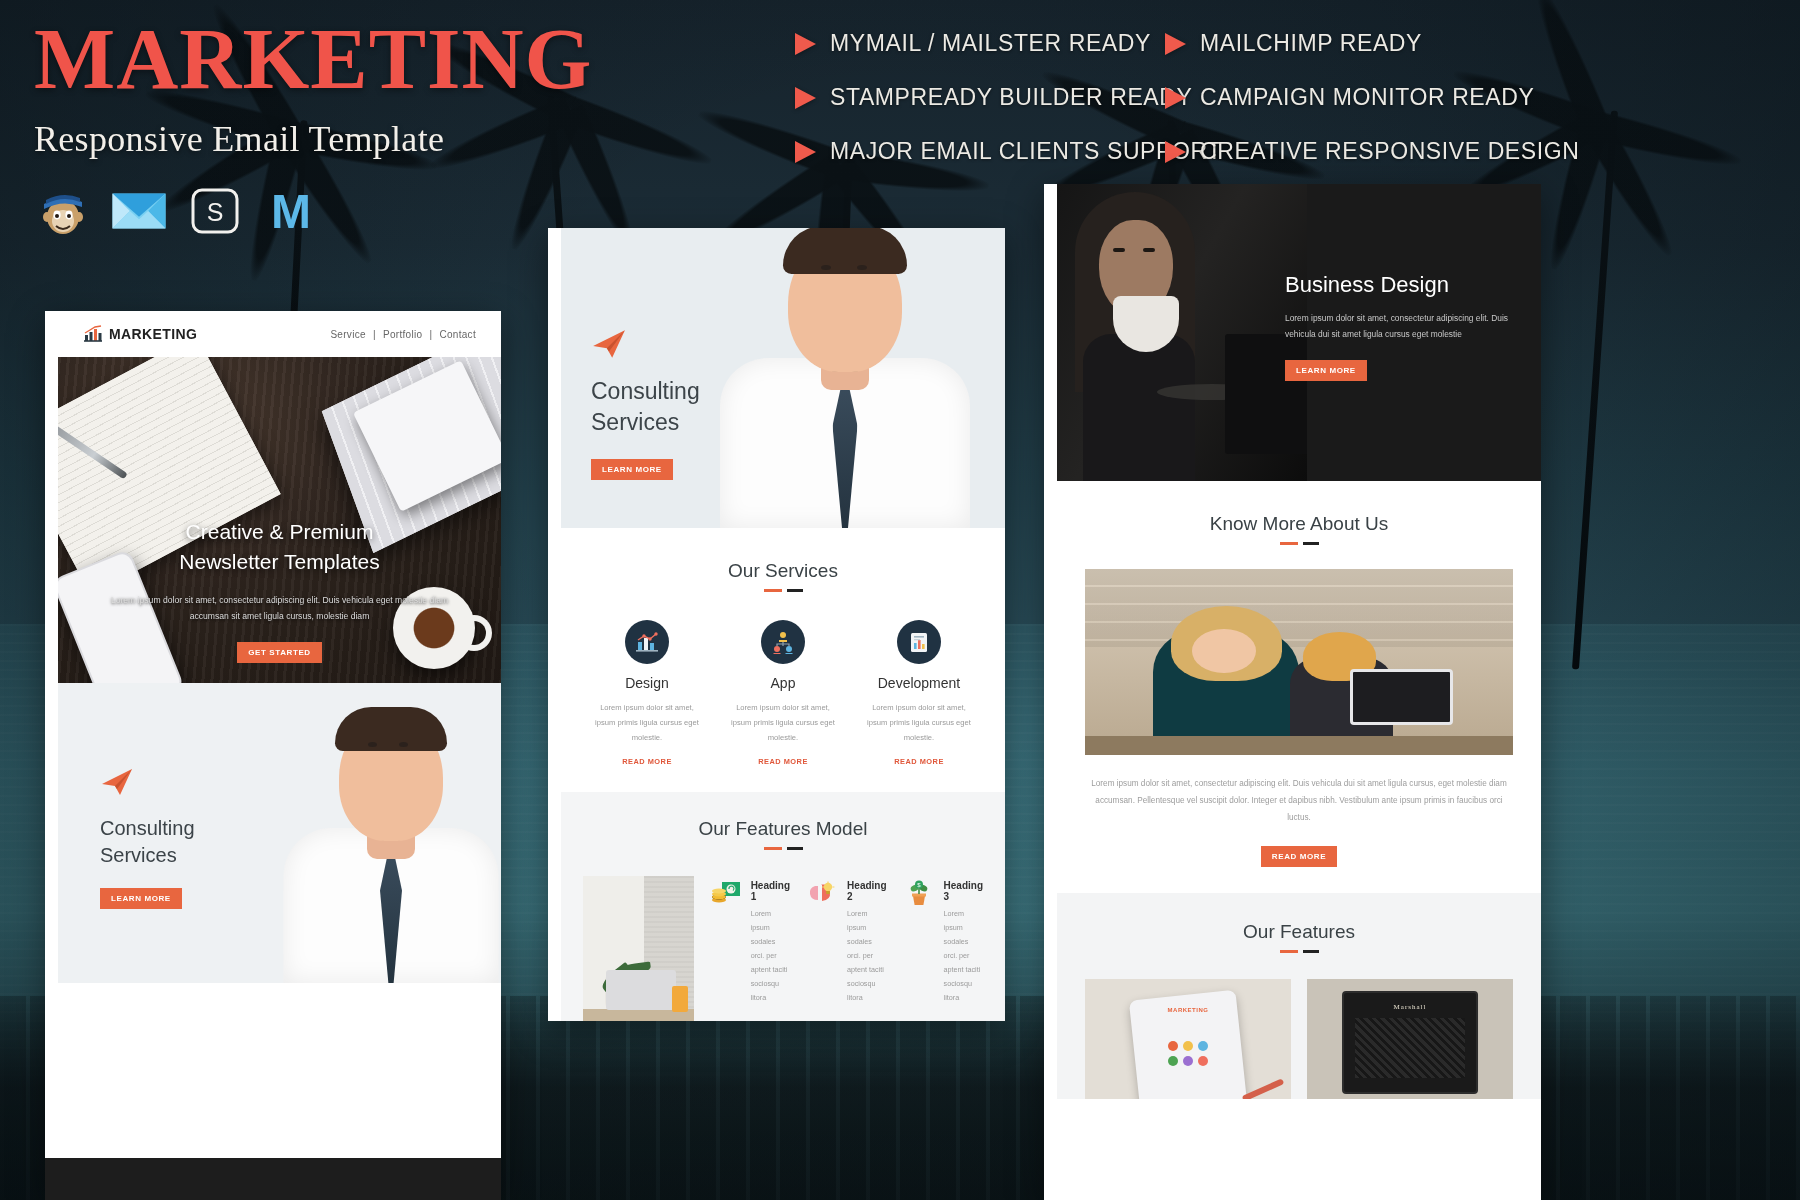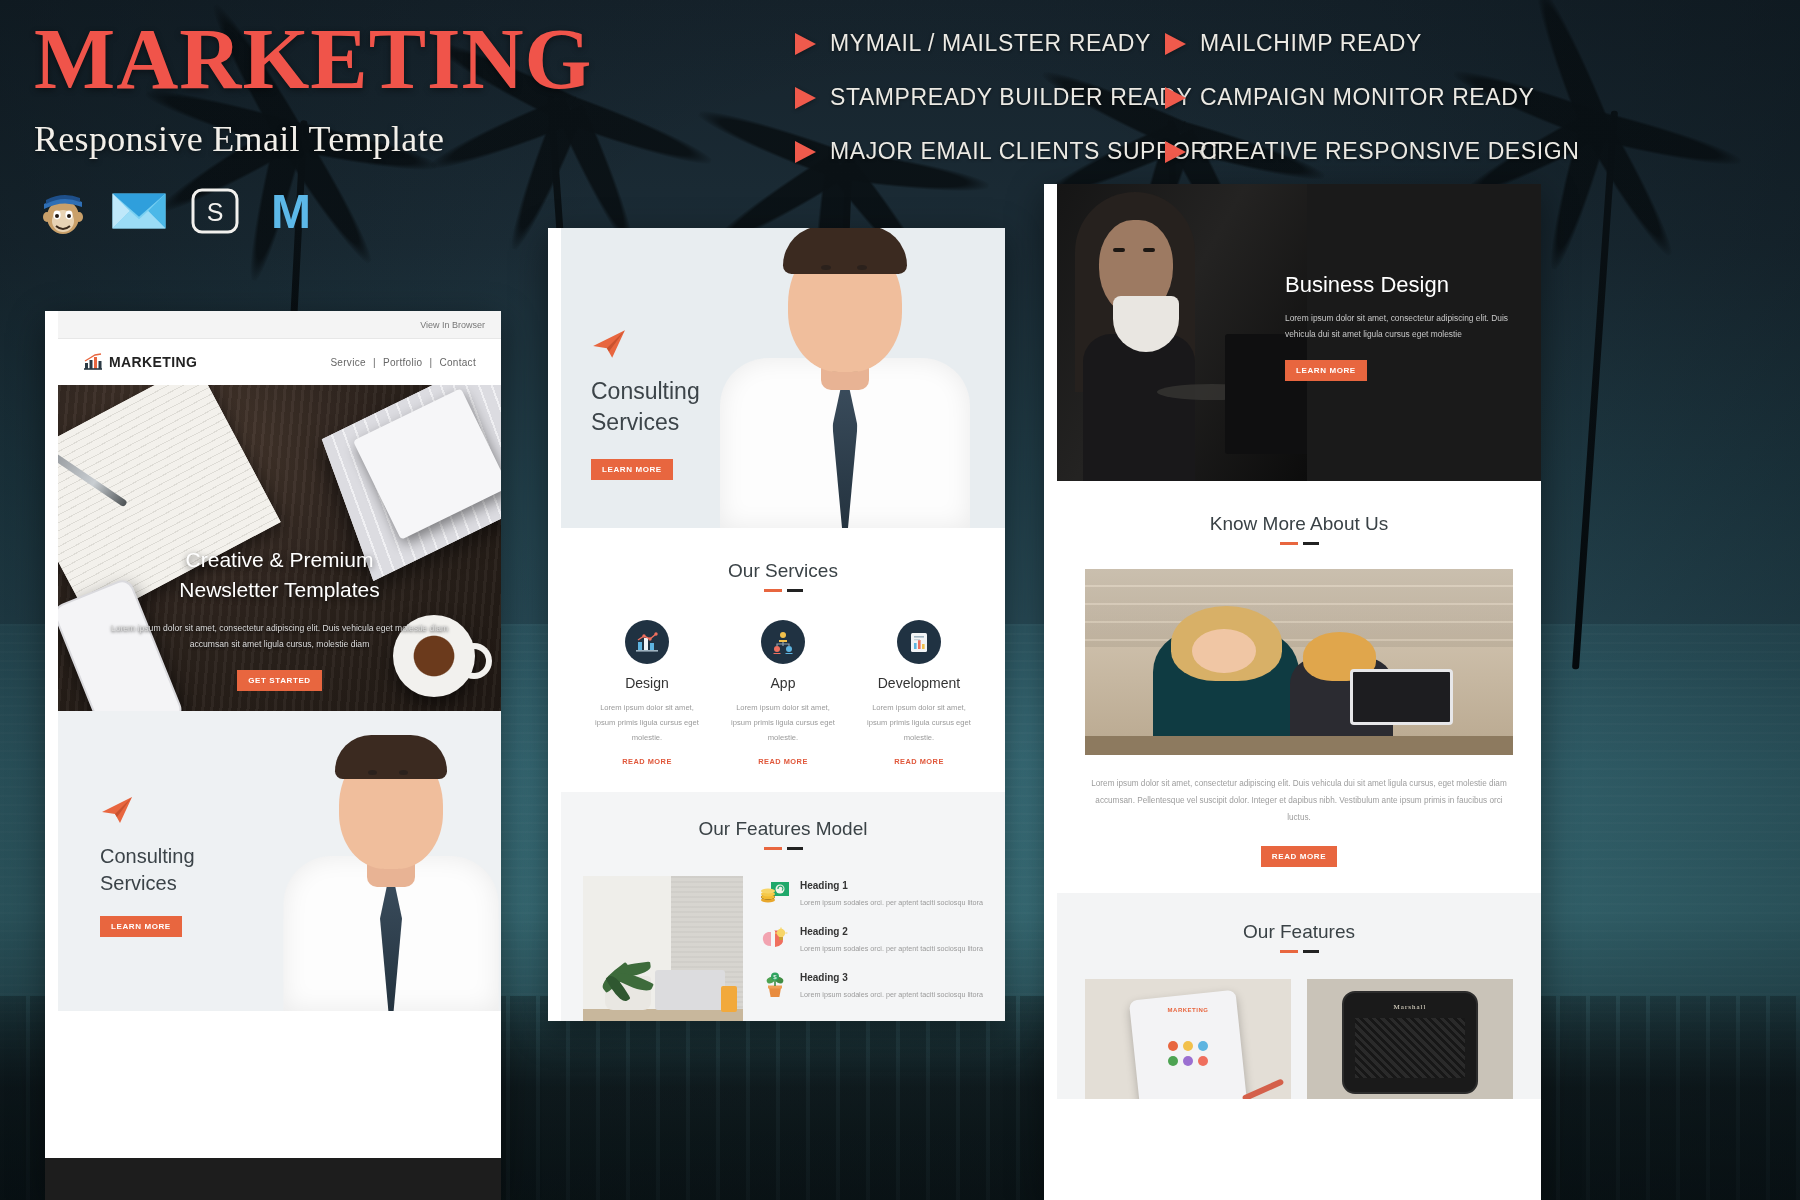--- a/index.html
+++ b/index.html
@@ -225,21 +225,21 @@
     width:44px;height:44px;border-radius:50%;background:#203242;margin:0 auto;
     display:flex;align-items:center;justify-content:center;
   }
   .svc-name{ font-size:14px; color:#333; margin-top:11px; }
   .svc-desc{ font-size:7.6px; color:#9a9a9a; line-height:2; margin-top:9px; padding:0 8px; }
   .svc-more{ font-size:7.4px; color:#e0573a; font-weight:700; letter-spacing:.5px; margin-top:11px; }
 
   .pm-bm{ background:#f4f5f6; padding:26px 22px 0; }
   .bm-body{ display:flex; gap:16px; margin-top:26px; }
   .bm-photo{ width:160px; height:180px; overflow:hidden; position:relative; background:#dfe2e0; }
-  .bm-list{ flex:1; display:flex; flex-direction:column; gap:16px; padding-top:4px; }
+  .bm-list{ flex:1; display:flex; flex-direction:row; gap:16px; padding-top:4px; }
   .bm-item{ display:flex; gap:9px; }
   .bm-ico{ width:32px; flex:0 0 32px; display:flex; align-items:flex-start; justify-content:center; }
   .bm-h{ font-size:10px; color:#333; font-weight:700; }
   .bm-p{ font-size:7.2px; color:#9b9b9b; line-height:1.95; margin-top:5px; }
 
   
   .plant-scene{ position:absolute; inset:0; background:linear-gradient(180deg,#f2f1ee 0 55%, #cfcfcb 100%); }
   .ps-wall{ position:absolute; left:0; top:0; width:55%; height:74%; background:#efeeea; }
   .ps-wall2{ position:absolute; right:0; top:0; width:45%; height:74%; background:#d7d5d0;
     background-image: repeating-linear-gradient(180deg, rgba(0,0,0,.03) 0 2px, rgba(255,255,255,0) 2px 5px); }
@@ -280,21 +280,21 @@
   .off-tablet{ position:absolute; right:14%; bottom:16%; width:24%; height:30%; background:#1d1d20; border:3px solid #e7e7e9; border-radius:4px; }
   .off-table{ position:absolute; left:0; right:0; bottom:0; height:10%; background:#8d7a5f; }
 
   
   .fc-phone{ position:absolute; left:50%; top:14%; transform:translateX(-50%) rotate(-6deg);
     width:52%; height:94%; background:#f3f3f5; border-radius:8px; box-shadow:0 4px 10px rgba(0,0,0,.25); }
   .fc-dots{ position:absolute; left:50%; top:52%; transform:translateX(-50%);
     display:grid; grid-template-columns:repeat(3,10px); gap:5px; }
   .fc-dots i{ display:block; width:10px;height:10px;border-radius:50%; }
   .fc-amp{ position:absolute; left:50%; top:10%; transform:translateX(-50%);
-    width:66%; height:86%; background:#1a1a1a; border-radius:13px; border:2px solid #2c2c2c; }
+    width:66%; height:86%; background:#1a1a1a; border-radius:4px; border:2px solid #2c2c2c; }
   .fc-amp-grill{ position:absolute; left:8%; top:26%; width:84%; height:60%;
     background: repeating-linear-gradient(45deg,#2a2a2a 0 3px,#171717 3px 6px); }
   .fc-amp-logo{ position:absolute; left:50%; top:10%; transform:translateX(-50%);
     font-size:7px; color:#e8e2d0; font-family:"Liberation Serif",serif; letter-spacing:1px; }
 </style>
 </head>
 <body>
 
 <div id="bg">
   <div class="bg-sky"></div>
@@ -414,23 +414,20 @@
     <span class="arrow"></span>
     <span class="txt">MAJOR EMAIL CLIENTS SUPPORT</span>
   </div>
   <div class="feat">
     <span class="arrow"></span>
     <span class="txt">CREATIVE RESPONSIVE DESIGN</span>
   </div>
 </div>
 
 <div class="panel" id="panel-left">
-  <div class="pl-topbar">
-    <span>View In Browser</span>
-  </div>
 
   <div class="pl-nav">
     <div class="brand">
       <svg width="20" height="18" viewBox="0 0 20 18">
         <rect x="2" y="10" width="3" height="6" fill="#2b3a44"></rect>
         <rect x="6.5" y="7" width="3" height="9" fill="#2b3a44"></rect>
         <rect x="11" y="4" width="3" height="12" fill="#e8663f"></rect>
         <rect x="15.5" y="8" width="3" height="8" fill="#2b3a44"></rect>
         <path d="M1 16 L19 16" stroke="#2b3a44" stroke-width="1.6"></path>
         <path d="M2 8 L7 5 L12 2 L18 1" stroke="#e8663f" stroke-width="1.4" fill="none"></path>

